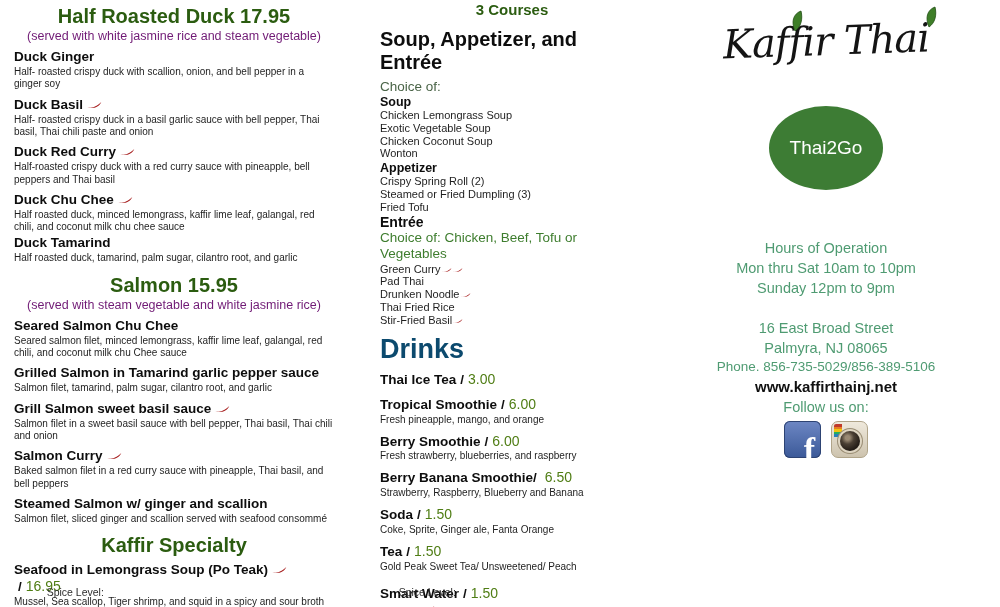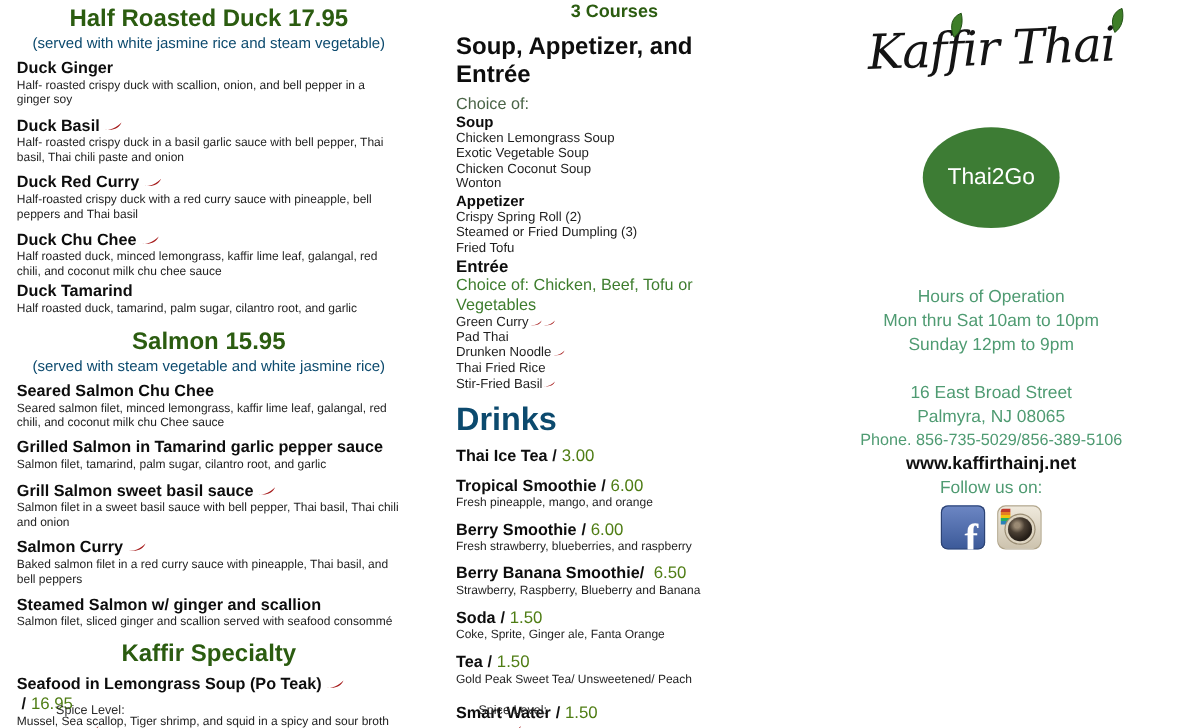--- a/index.html
+++ b/index.html
@@ -5,21 +5,21 @@
   html,body{margin:0;padding:0;background:#fff;}
   .page{position:relative;width:1000px;height:607px;background:#fff;overflow:hidden;
         font-family:"Liberation Sans",sans-serif;color:#1a1a1a;}
   .col{position:absolute;top:0;}
   .col-left{left:14px;width:320px;}
   .col-mid{left:380px;width:264px;}
   .col-right{left:680px;width:292px;text-align:center;}
 
   .sec-title{font-size:20px;font-weight:bold;color:#2b5c10;text-align:center;margin-top:10px;line-height:1.05;}
   .sec-title.first{margin-top:6px;}
-  .sec-sub{font-size:12.5px;color:#0c4a6e;text-align:center;margin-top:2px;}
+  .sec-sub{font-size:12.5px;color:#701a75;text-align:center;margin-top:2px;}
 
   .mi{margin-top:6px;}
   .mi-name{font-size:13.5px;font-weight:bold;color:#0d0d0d;line-height:1.2;}
   .mi-desc{font-size:10px;color:#1e1e1e;line-height:1.22;margin-top:1px;}
   .sep{font-weight:bold;color:#111;margin:0 4px;}
   .price{color:#4f7d14;font-weight:normal;font-size:14px;}
 
   .chili{display:inline-block;margin:0 1px 0 4px;vertical-align:baseline;}
   .chili svg{width:15px;height:8px;}
   .chilis-sm .chili svg{width:10px;height:6px;}

